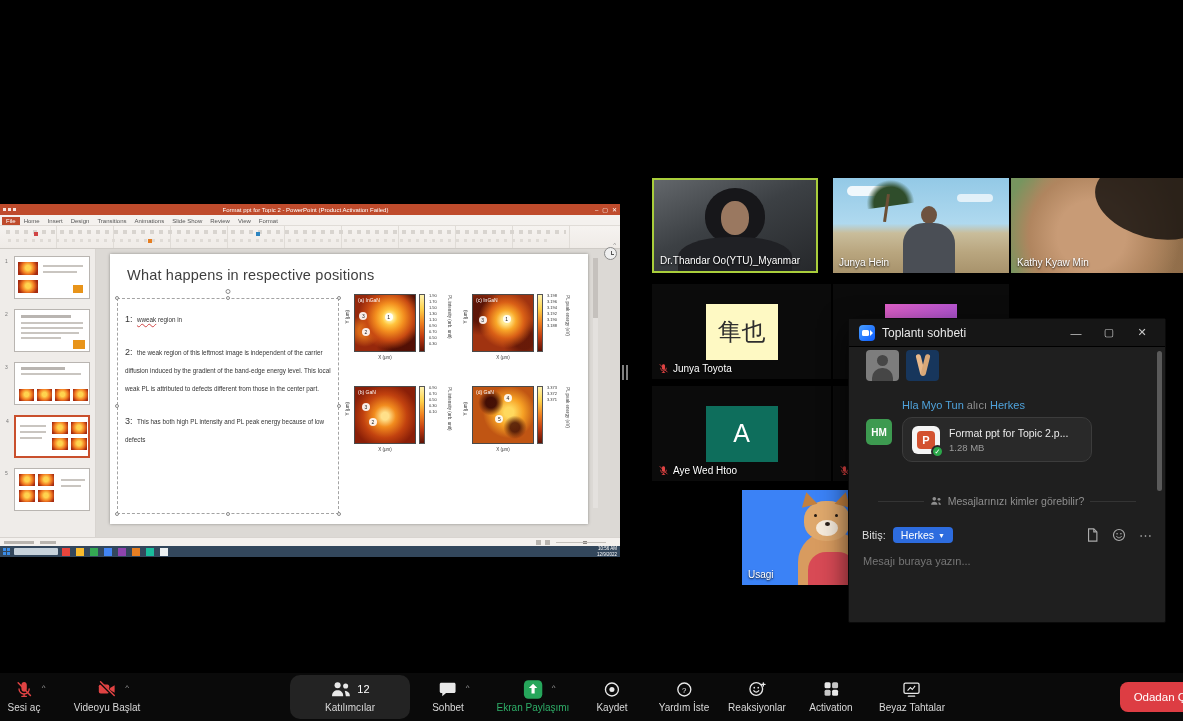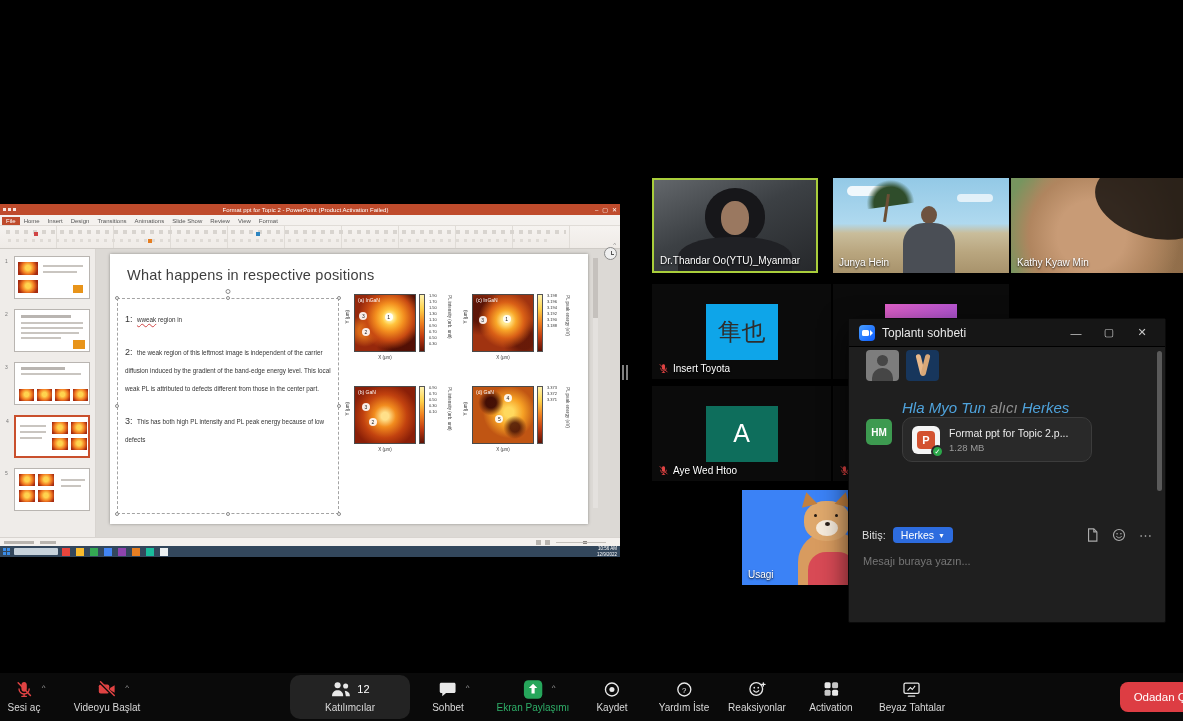--- a/index.html
+++ b/index.html
@@ -162,21 +162,21 @@
         background:radial-gradient(ellipse at 50% 90%, #2F4D2B 0 45%, rgba(47,77,43,0) 65%); }
   .t2 .trunk { position:absolute; left:52px; top:16px; width:3px; height:28px; background:#6B4F35; transform:rotate(8deg); }
   .t2 .phead { position:absolute; left:88px; top:28px; width:16px; height:18px; border-radius:50%; background:#6E5340; }
   .t2 .pbody { position:absolute; left:70px; top:45px; width:52px; height:52px; border-radius:40% 40% 0 0; background:#4A4E55; }
   .t3 { left:1011px; top:178px; width:179px; height:95px;
         background:radial-gradient(circle at 45% 60%, #C89B76 0 30%, #B0855F 55%, rgba(0,0,0,0) 78%),
                    linear-gradient(100deg,#77955F 0 12%,#A98D63 30%,#8F6B48 100%); }
   .t3 .hair { position:absolute; right:-24px; top:-14px; width:120px; height:74px; border-radius:50%;
         background:rgba(25,20,16,.85); transform:rotate(14deg); }
   .t4 { left:652px; top:284px; width:179px; height:95px; }
-  .t4 .abox { background:#0ea5e9; color:#2E2E2E; font-size:24px; }
+  .t4 .abox { background:#fef9c3; color:#2E2E2E; font-size:24px; }
   .t5 { left:833px; top:284px; width:176px; height:95px; }
   .t5 .abox { background:linear-gradient(135deg,#E060C8,#9A4FD8); }
   .t6 { left:652px; top:386px; width:179px; height:95px; }
   .t6 .abox { background:#0E6E5C; color:#fff; font-size:25px; }
   .t7 { left:833px; top:386px; width:176px; height:95px; }
   .t8 { left:742px; top:490px; width:179px; height:95px; background:#3b82f6; }
   .dogp { position:absolute; } 
   .dog-body { left:56px; top:42px; width:66px; height:53px; border-radius:30px 30px 0 0; background:#D89B5F; }
   .dog-bib  { left:66px; top:62px; width:48px; height:33px; border-radius:18px 18px 0 0; background:#D84A55; }
   .dog-head { left:62px; top:11px; width:46px; height:40px; border-radius:46%; background:#DFA86C; }
@@ -203,21 +203,21 @@
   .chat-body { position:relative; height:275px; }
   .cav { position:absolute; top:3px; width:33px; height:31px; border-radius:4px; overflow:hidden; }
   .cav1 { left:17px; background:#7D7D7D; }
   .cav1::before { content:""; position:absolute; left:11px; top:5px; width:11px; height:11px; border-radius:50%; background:#464646; }
   .cav1::after { content:""; position:absolute; left:6px; top: 18px; width:21px; height:16px; border-radius:10px 10px 0 0; background:#464646; }
   .cav2 { left:57px; background:#17365C; }
   .cav2::before { content:""; position:absolute; left:12px; top:4px; width:5px; height:22px; border-radius:4px;
                   background:#E8B88A; transform:rotate(-14deg); }
   .cav2::after { content:""; position:absolute; left:17px; top:4px; width:5px; height:22px; border-radius:4px;
                  background:#D9A878; transform:rotate(14deg); }
-  .sender-line { position:absolute; left:53px; top:52px; font-size:15px; white-space:nowrap;font-style:italic; }
+  .sender-line { position:absolute; left:53px; top:52px; font-size:11px; white-space:nowrap; }
   .s-blue { color:#4FA3DC; } .s-gray { color:#8F8F8F; }
   .hm-avatar { position:absolute; left:17px; top:72px; width:26px; height:26px; border-radius:5px; background:#3D9A50;
                color:#fff; font-size:10px; font-weight:bold; display:flex; align-items:center; justify-content:center; }
   .file-card { position:absolute; left:53px; top:70px; width:190px; height:45px; border:1px solid #3C3C3C;
                background:#292929; border-radius:10px; display:flex; align-items:center; padding:0 9px; gap:9px; }
   .ficon { position:relative; width:28px; height:28px; background:#F5F5F5; border-radius:6px; flex:none; }
   .ficon .pp { position:absolute; left:5px; top:5px; width:18px; height:18px; background:#D35230; border-radius:4px;
                color:#fff; font-size:11px; font-weight:bold; display:flex; align-items:center; justify-content:center; }
   .fbadge { position:absolute; right:-4px; bottom:-4px; width:13px; height:13px; border-radius:50%; background:#2BA84A;
             border:2px solid #292929; color:#fff; font-size:7px; line-height:9px; text-align:center; }
@@ -471,21 +471,21 @@
         <span>Kathy Kyaw Min</span>
       </span>
   </div>
 
   <div class="tile t4">
     <div class="abox">隼也</div>
     <span class="tname">
       <svg class="nmic">
           <use href="#i-mic-off"></use>
         </svg>
-      <span>Insert Toyota</span>
+      <span>Junya Toyota</span>
     </span>
   </div>
 
   <div class="tile t5">
     <div class="abox"></div>
   </div>
 
   <div class="tile t6">
     <div class="abox">A</div>
     <span class="tname">
@@ -546,20 +546,29 @@
           <span class="fbadge">✓</span>
         </span>
         <span class="fmeta">
           <div class="fname">Format ppt for Topic 2.p...</div>
           <div class="fsize">1.28 MB</div>
         </span>
       </div>
 
       <div class="chat-scroll"></div>
 
+      <div class="privacy">
+        <svg width="12" height="10" viewBox="0 0 14 11">
+          <circle cx="5" cy="3" r="2.1" fill="#8F8F8F"></circle>
+            <path d="M1.3 10c0-2.1 1.7-3.6 3.7-3.6s3.7 1.5 3.7 3.6z" fill="#8F8F8F"></path>
+          <circle cx="10.5" cy="3.6" r="1.7" fill="#8F8F8F"></circle>
+            <path d="M9.8 6.9c1.8.2 3 1.5 3 3.1h-2.5" fill="#8F8F8F"></path>
+        </svg>
+        <span>Mesajlarınızı kimler görebilir?</span>
+      </div>
 
       <div class="compose">
         <span class="to-label">Bitiş:</span>
         <span class="to-pill">
           <span>Herkes</span>
           <span class="car">▼</span>
         </span>
         <span class="cicons">
           <svg width="13" height="14" viewBox="0 0 14 16">
             <path d="M2.5 1h6L12 4.5V15h-9.5z" fill="none" stroke="#ABABAB" stroke-width="1.3"></path>

